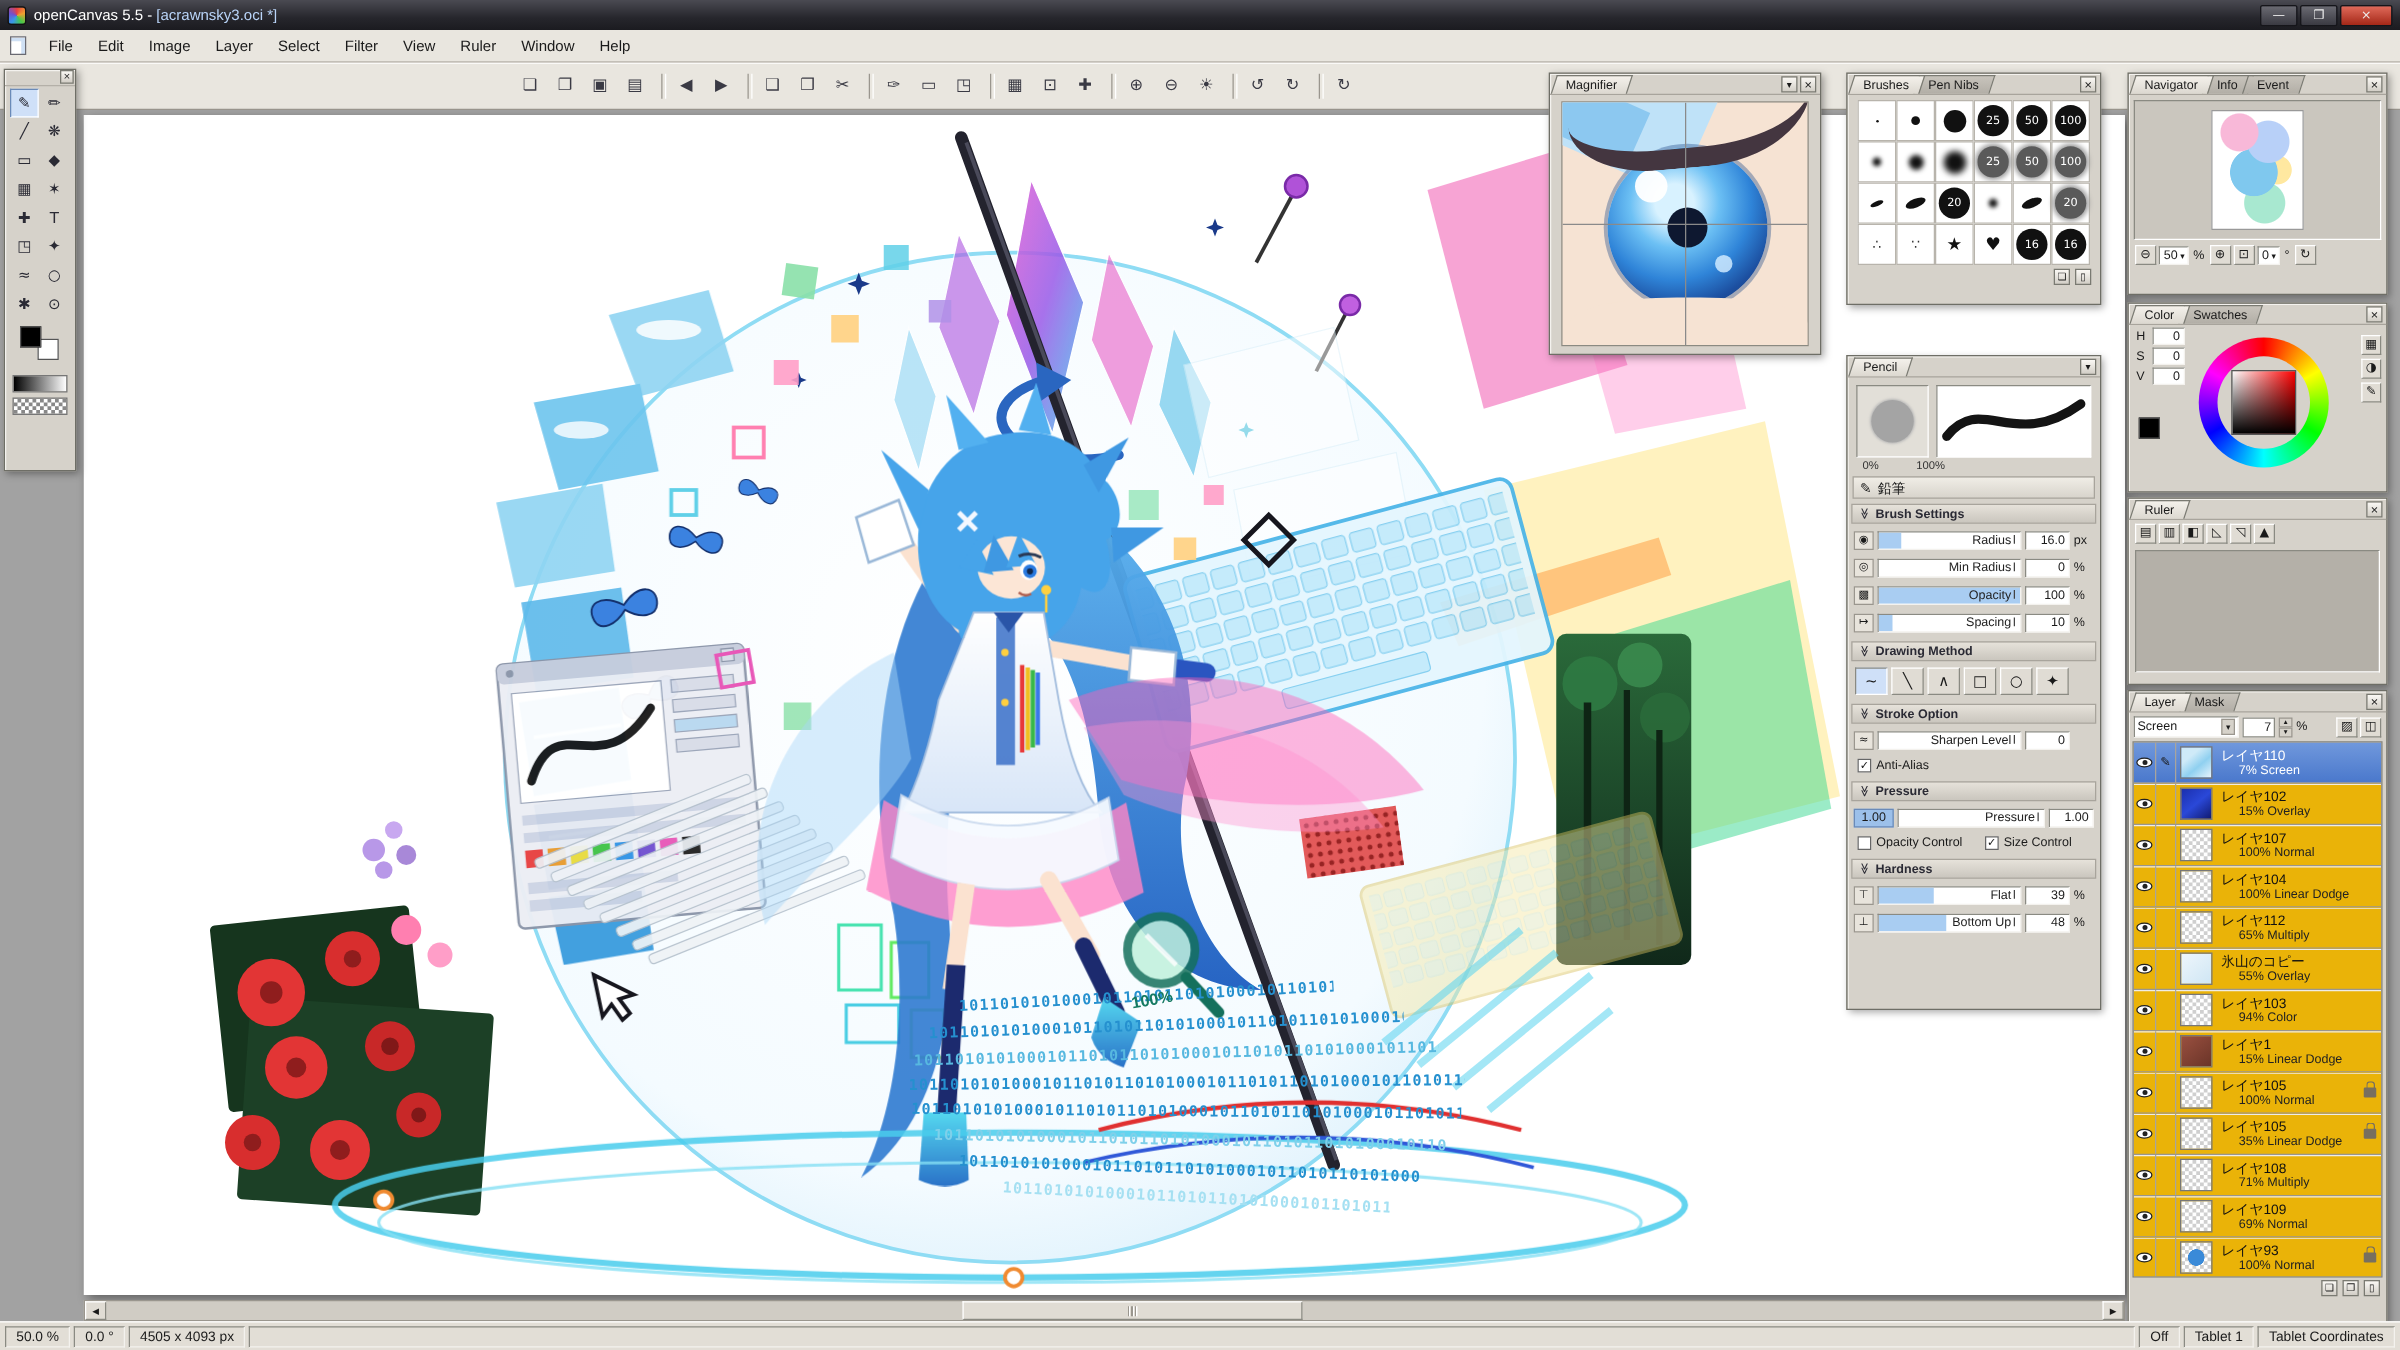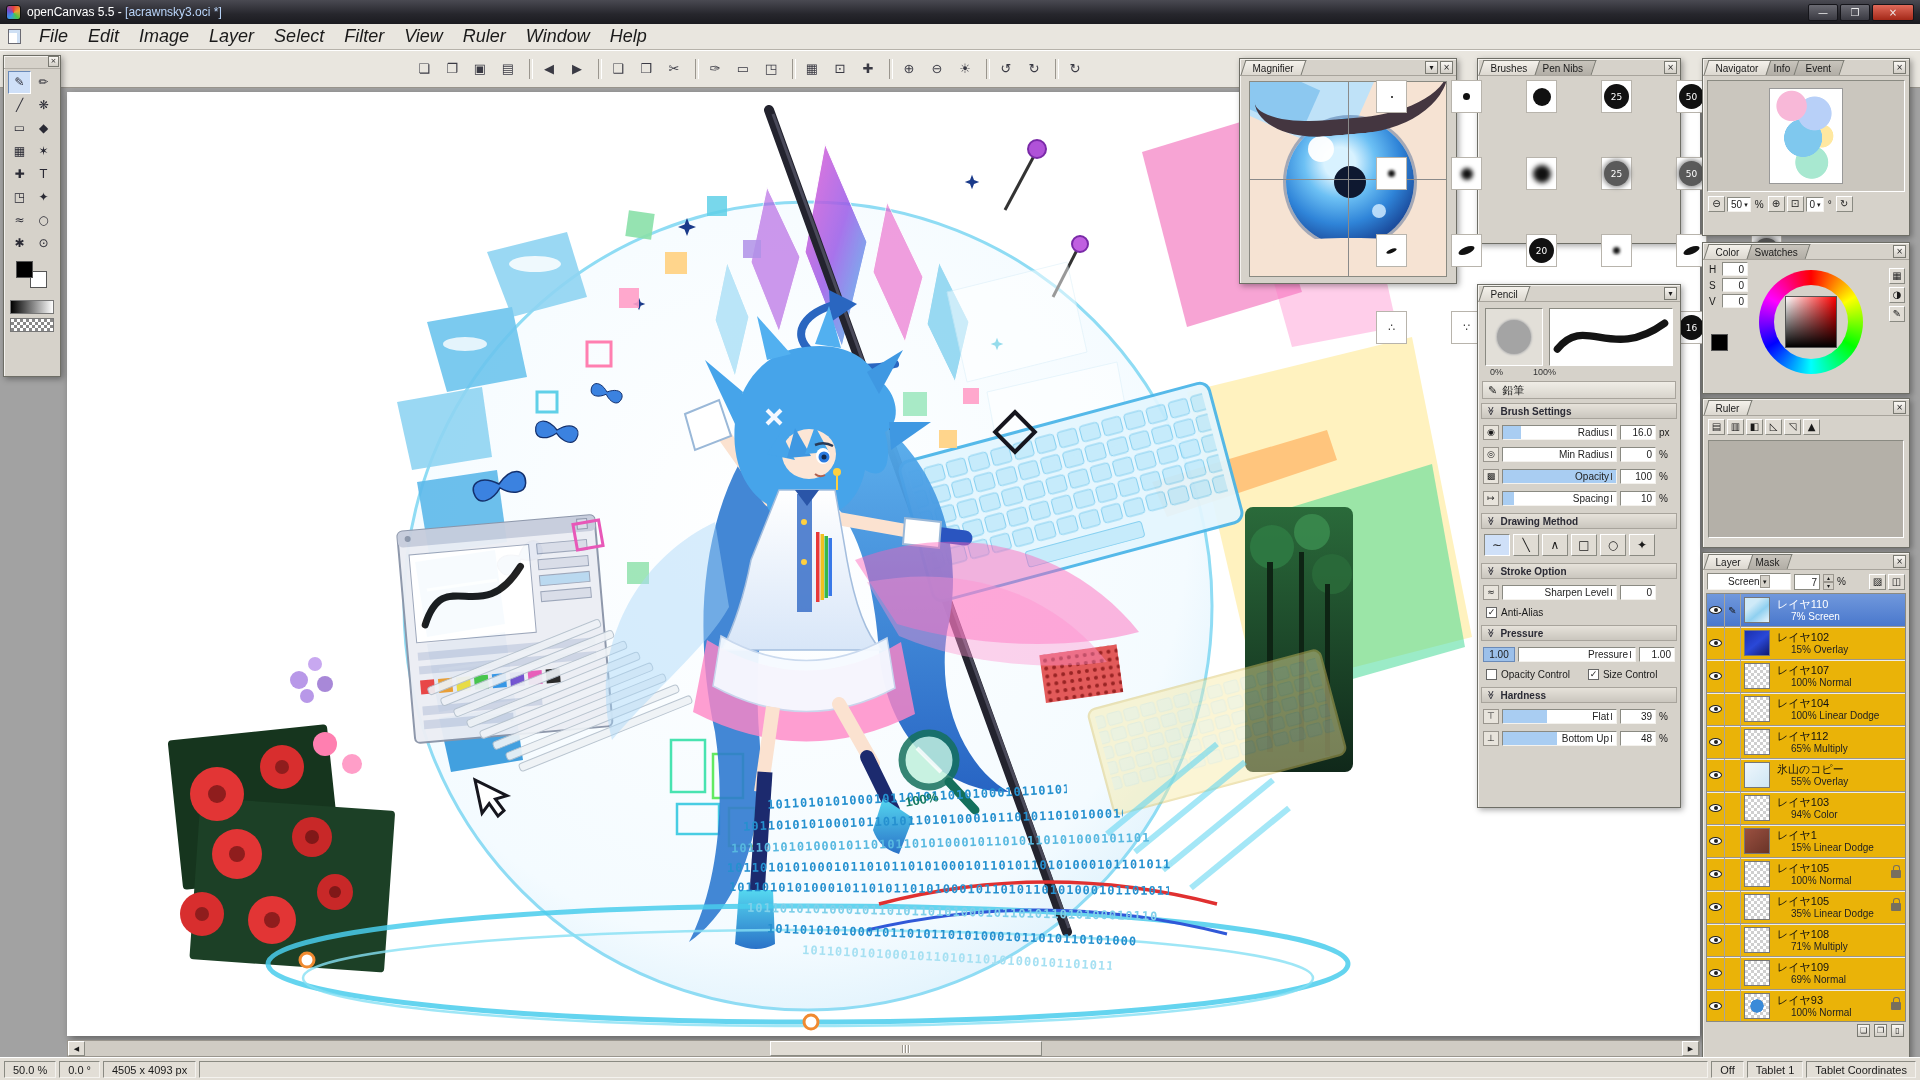--- a/index.html
+++ b/index.html
@@ -19,21 +19,21 @@
   .winbtns { margin-left:auto; display:flex; gap:2px; }
   .wb { width:30px; height:17px; text-align:center; line-height:15px; font-size:10px; color:#eee;
     background:linear-gradient(#6a6a72,#3a3a42); border:1px solid #15151a; border-radius:2px; }
   .wb.close { width:42px; background:linear-gradient(#e06a5a,#a42818); }
 
   
   .menubar { position:absolute; left:0; top:24px; width:100%; height:26px; background:#e9e6df;
     border-bottom:1px solid #b6b2aa; display:flex; align-items:center; padding:0 4px; }
   .doc-icon { width:13px; height:15px; background:#fff; border:1px solid #6a6a72; margin:0 8px 0 4px;
     box-shadow:inset -3px 3px 0 #cfe0f4; }
-  .mitem { padding:3px 10px; font-size:18px;font-style:italic; }
+  .mitem { padding:3px 10px; font-size:12px; }
 
   
   .toolbar { position:absolute; left:0; top:50px; width:100%; height:38px; background:#e9e6df;
     border-bottom:1px solid #9a968e; box-shadow:inset 0 1px 0 #fff; display:flex; align-items:center;
     padding-left:410px; }
   .tbtn { width:26px; height:26px; margin:0 1px; background:none; border:1px solid transparent;
     font-size:13px; color:#3a3a44; text-align:center; line-height:24px; font-family:"DejaVu Sans",sans-serif; }
   .tbtn.sep { margin-left:14px; position:relative; }
   .tbtn.sep::before { content:''; position:absolute; left:-8px; top:2px; width:2px; height:20px;
     border-left:1px solid #9a968e; border-right:1px solid #fff; }
@@ -101,21 +101,21 @@
   .mag-pupil { left:84px; top:84px; width:32px; height:32px; border-radius:50%; background:#0e1830; }
   .mag-hl1 { left:58px; top:54px; width:26px; height:26px; border-radius:50%; background:#fff; opacity:.95; }
   .mag-hl2 { left:122px; top:122px; width:14px; height:14px; border-radius:50%; background:#cfeaff; opacity:.85; }
   .mag-lower { left:6px; top:156px; width:190px; height:52px; background:#f6e3d3;
     border-radius:45% 45% 0 0 / 40% 40% 0 0; }
   .mag-cross-h { left:0; top:50%; width:100%; height:1px; background:#8a8a8a; }
   .mag-cross-v { left:50%; top:0; width:1px; height:100%; background:#8a8a8a; }
 
   
   #p-brushes { left:1477px; top:58px; width:204px; height:186px; }
-  .bgrid { display:grid; grid-template-columns:repeat(6,31px); justify-content:center; margin-top:4px;gap:44px; }
+  .bgrid { display:grid; grid-template-columns:repeat(6,31px); justify-content:center; margin-top:4px; }
   .cell { width:31px; height:33px; border:1px solid #b8b4ac; background:#fff; display:flex;
     align-items:center; justify-content:center; position:relative; }
   .cell::after { content:''; background:#111; border-radius:50%; }
   .cell.dot1::after { width:2px; height:2px; }
   .cell.dot2::after { width:7px; height:7px; }
   .cell.dot3::after { width:18px; height:18px; }
   .cell.soft1::after { width:7px; height:7px; filter:blur(1.5px); }
   .cell.soft2::after { width:12px; height:12px; filter:blur(2px); }
   .cell.soft3::after { width:18px; height:18px; filter:blur(2.5px); }
   .cell.ell1::after { width:11px; height:4px; transform:rotate(-22deg); }
@@ -207,21 +207,21 @@
 
   
   #p-ruler { left:1702px; top:398px; width:208px; height:150px; }
   .ricons { display:flex; gap:2px; padding:3px 5px; }
   .rarea { margin:2px 5px; height:98px; background:#b4b0a8; border:1px solid; border-color:#8a8a82 #fff #fff #8a8a82; }
 
   
   #p-layer { left:1702px; top:552px; width:208px; height:508px; }
   .lctrl { display:flex; align-items:center; gap:3px; padding:3px 4px; }
   .selbox { width:84px; height:17px; background:#fff; border:1px solid; border-color:#8a8a82 #f4f2ee #f4f2ee #8a8a82;
-    font-size:10px; display:flex; align-items:center; padding:0 20px; }
+    font-size:10px; display:flex; align-items:center; padding:0 2px; }
   .selbox .dd { margin-left:auto; width:11px; height:13px; background:#d6d2ca; border:1px solid #9a968e;
     font-size:7px; text-align:center; line-height:12px; font-family:"DejaVu Sans",sans-serif; }
   .spinbox { width:26px; height:16px; background:#fff; border:1px solid #8a8a82; font-size:10px;
     text-align:right; padding:2px 2px 0 0; }
   .spin { display:flex; flex-direction:column; }
   .spin span { font-size:6px; line-height:6px; width:11px; text-align:center; background:#d6d2ca;
     border:1px solid #9a968e; font-family:"DejaVu Sans",sans-serif; }
   .lpct { font-size:10px; }
   .llist { margin:0 3px; border:1px solid #8a8a82; background:#b8b4ac; height:429px; overflow:hidden; }
   .lrow { display:flex; align-items:center; height:33px; background:#eab308; border-bottom:1px solid #9a968e;

